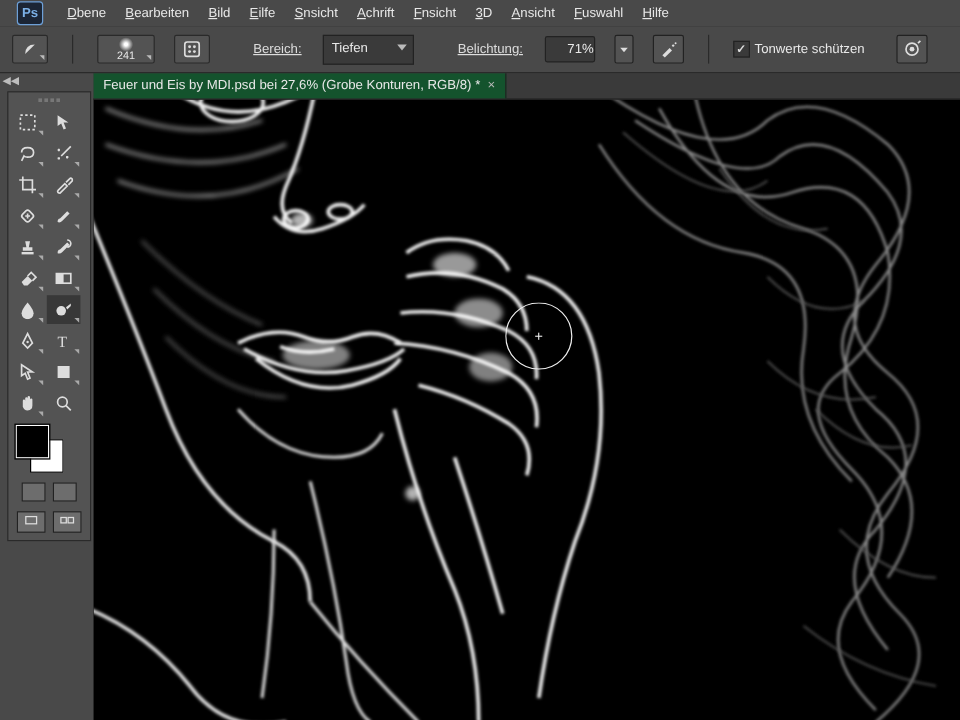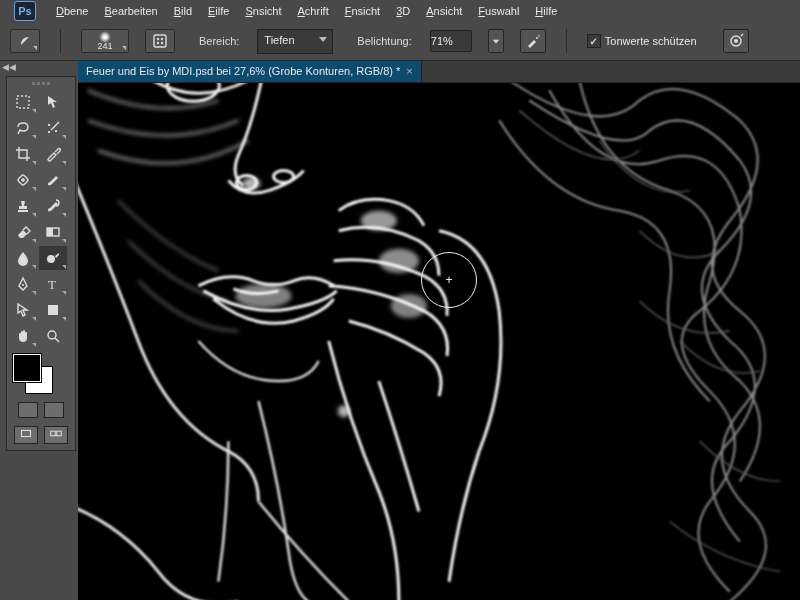--- a/index.html
+++ b/index.html
@@ -82,21 +82,21 @@
     display:flex; align-items:center; justify-content:center;
     flex-direction:column;
     font-size:9px;
     position:relative;
   }
   .brush-dot {
     width:12px;height:12px;border-radius:50%;
     background:radial-gradient(circle,#fff 0%,#fff 15%,rgba(255,255,255,0) 70%);
     margin-bottom:-2px;
   }
-  .opt-label { margin: 0 2px 0 8px; color:#ddd; }
+  .opt-label { margin: 0 2px 0 20px; color:#ddd;text-decoration:underline; }
   .select {
     height: 20px;
     background: #3a3a3a;
     border: 1px solid #222;
     border-radius:0;
     display:flex; align-items:center;
     padding: 0 18px 3px 6px;
     position:relative;
     min-width:50px;
   }
@@ -104,21 +104,21 @@
     content:"";
     position:absolute; right:5px; top:7px;
     width:0;height:0;
     border-left:4px solid transparent;
     border-right:4px solid transparent;
     border-top:5px solid #bbb;
   }
   .num-field{
     height:20px; width:40px;
     background:#3a3a3a; border:1px solid #222;
-    display:flex;align-items:center;justify-content:flex-start;
+    display:flex;align-items:center;justify-content:flex-end;
     border-radius:2px;
   }
   .stepper{
     width:14px;height:22px;
     background:#535353;border:1px solid #222;border-radius:2px;
     display:flex;align-items:center;justify-content:center;
   }
   .airbrush-icon{
     width:24px;height:22px;background:#535353;border:1px solid #222;border-radius:2px;
     display:flex;align-items:center;justify-content:center;
@@ -144,21 +144,21 @@
   .doc-tab-bar{
     position:absolute;
     top:60px; left:78px; right:0;
     height:22px;
     background:#3a3a3a;
     border-bottom:1px solid #222;
     display:flex;
     z-index:4;
   }
   .doc-tab{
-    background:#0c4a6e;
+    background:#14532d;
     border-right:1px solid #222;
     padding:4px 8px;
     display:flex;align-items:center;gap:6px;
     font-size:11px;color:#e8e8e8;
   }
   .doc-tab .x{color:#bbb;}
 
   
   .tool-panel{
     position:absolute;

